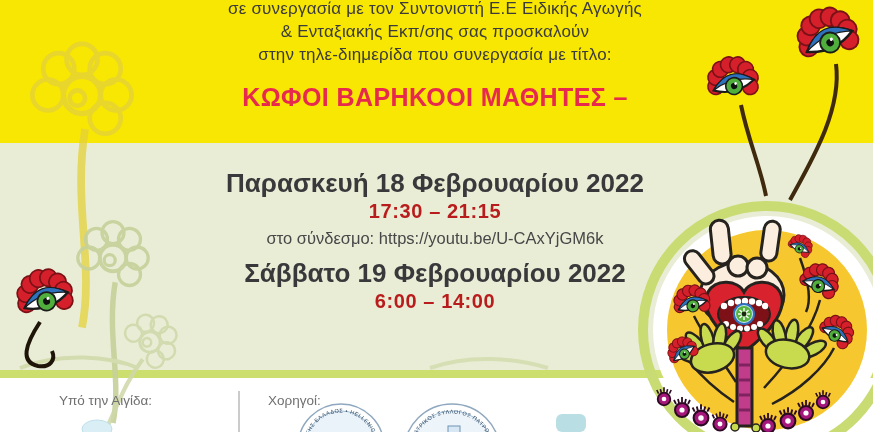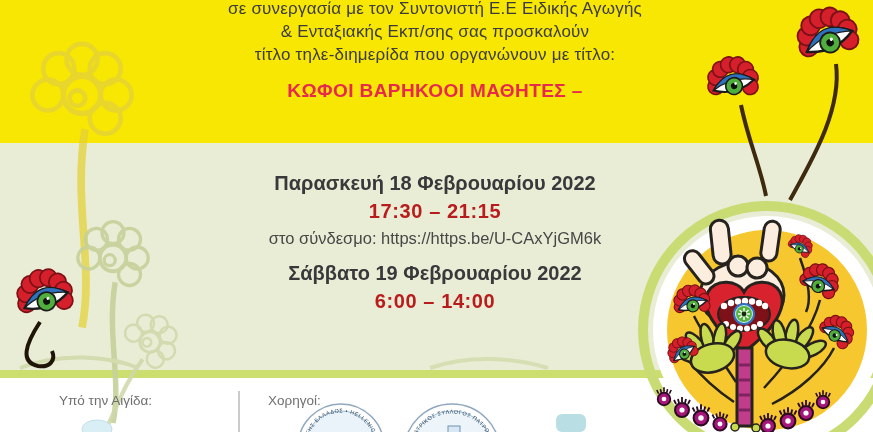--- a/index.html
+++ b/index.html
@@ -5,24 +5,24 @@
   html,body{margin:0;padding:0;}
   body{font-family:"Liberation Sans","DejaVu Sans",sans-serif;}
   .poster{position:relative;width:873px;height:432px;background:#ffffff;overflow:hidden;}
   .band-yellow{position:absolute;left:0;top:0;width:873px;height:143px;background:#F8E603;}
   .band-cream{position:absolute;left:0;top:143px;width:873px;height:227px;background:#E9EDD6;}
   .band-greenbar{position:absolute;left:0;top:370px;width:873px;height:8px;background:#CCDE6E;}
   .band-white{position:absolute;left:0;top:378px;width:873px;height:54px;background:#ffffff;}
   .artwork{position:absolute;left:0;top:0;width:873px;height:432px;pointer-events:none;}
   .textcol{position:absolute;left:55px;width:760px;text-align:center;}
   .intro{top:-3px;font-size:17px;line-height:23px;font-weight:500;color:#3B3B3D;letter-spacing:.2px;}
-  .title{top:78px;font-size:19px;line-height:26px;font-weight:bold;color:#E7294E;letter-spacing:.4px;}
+  .title{top:84px;font-size:25px;line-height:26px;font-weight:bold;color:#E7294E;letter-spacing:.4px;}
   .session-1{top:169px;}
   .session-2{top:259px;}
-  .session .date{font-size:20px;line-height:29px;font-weight:bold;color:#39393B;}
+  .session .date{font-size:26px;line-height:29px;font-weight:bold;color:#39393B;}
   .session .time{font-size:20px;line-height:27px;font-weight:bold;color:#b91c1c;letter-spacing:.6px;}
   .session .link{font-size:16.5px;line-height:26px;color:#474747;}
   .footer-label{position:absolute;top:393px;font-size:13.5px;color:#6F6F6F;}
   .aegis{left:40px;margin-left:19px;}
   .sponsors{left:268px;}
   .footer-divider{position:absolute;left:238px;top:391px;width:1.5px;height:41px;background:#CBCBCB;}
 </style>
 </head>
 <body>
 
@@ -195,31 +195,31 @@
         <rect x="10" y="-10" width="8" height="18" fill="#A9CBE3" stroke="#6E93B5" stroke-width="1"></rect>
         <text font-size="5.5" fill="#2F4A63" letter-spacing="0.5"><textPath href="#sealArc2">ΙΑΤΡΙΚΟΣ ΣΥΛΛΟΓΟΣ ΠΑΤΡΩΝ</textPath></text>
       </g>
       <rect x="556" y="414" width="30" height="18" rx="6" fill="#74C0CC" opacity="0.5"></rect>
     </g>
   </svg>
 
   <div class="textcol intro">
     <div>σε συνεργασία με τον Συντονιστή Ε.Ε Ειδικής Αγωγής</div>
     <div>&amp; Ενταξιακής Εκπ/σης σας προσκαλούν</div>
-    <div>τίτλο τηλε-διημερίδα που οργανώνουν με τίτλο:</div>
+    <div>στην τηλε-διημερίδα που συνεργασία με τίτλο:</div>
   </div>
 
   <div class="textcol title">
     <div>ΚΩΦΟΙ ΒΑΡΗΚΟΟΙ ΜΑΘΗΤΕΣ –</div>
   </div>
 
   <div class="textcol session session-1">
     <div class="date">Παρασκευή 18 Φεβρουαρίου 2022</div>
     <div class="time">17:30 – 21:15</div>
-    <div class="link"><span>στο σύνδεσμο: </span><span>https://https.be/U-CAxYjGM6k</span></div>
+    <div class="link"><span>στο σύνδεσμο: </span><span>https://youtu.be/U-CAxYjGM6k</span></div>
   </div>
 
   <div class="textcol session session-2">
     <div class="date">Σάββατο 19 Φεβρουαρίου 2022</div>
     <div class="time">6:00 – 14:00</div>
   </div>
 
   <div class="footer-label aegis">Υπό την Αιγίδα:</div>
   <div class="footer-divider"></div>
   <div class="footer-label sponsors">Χορηγοί:</div>

